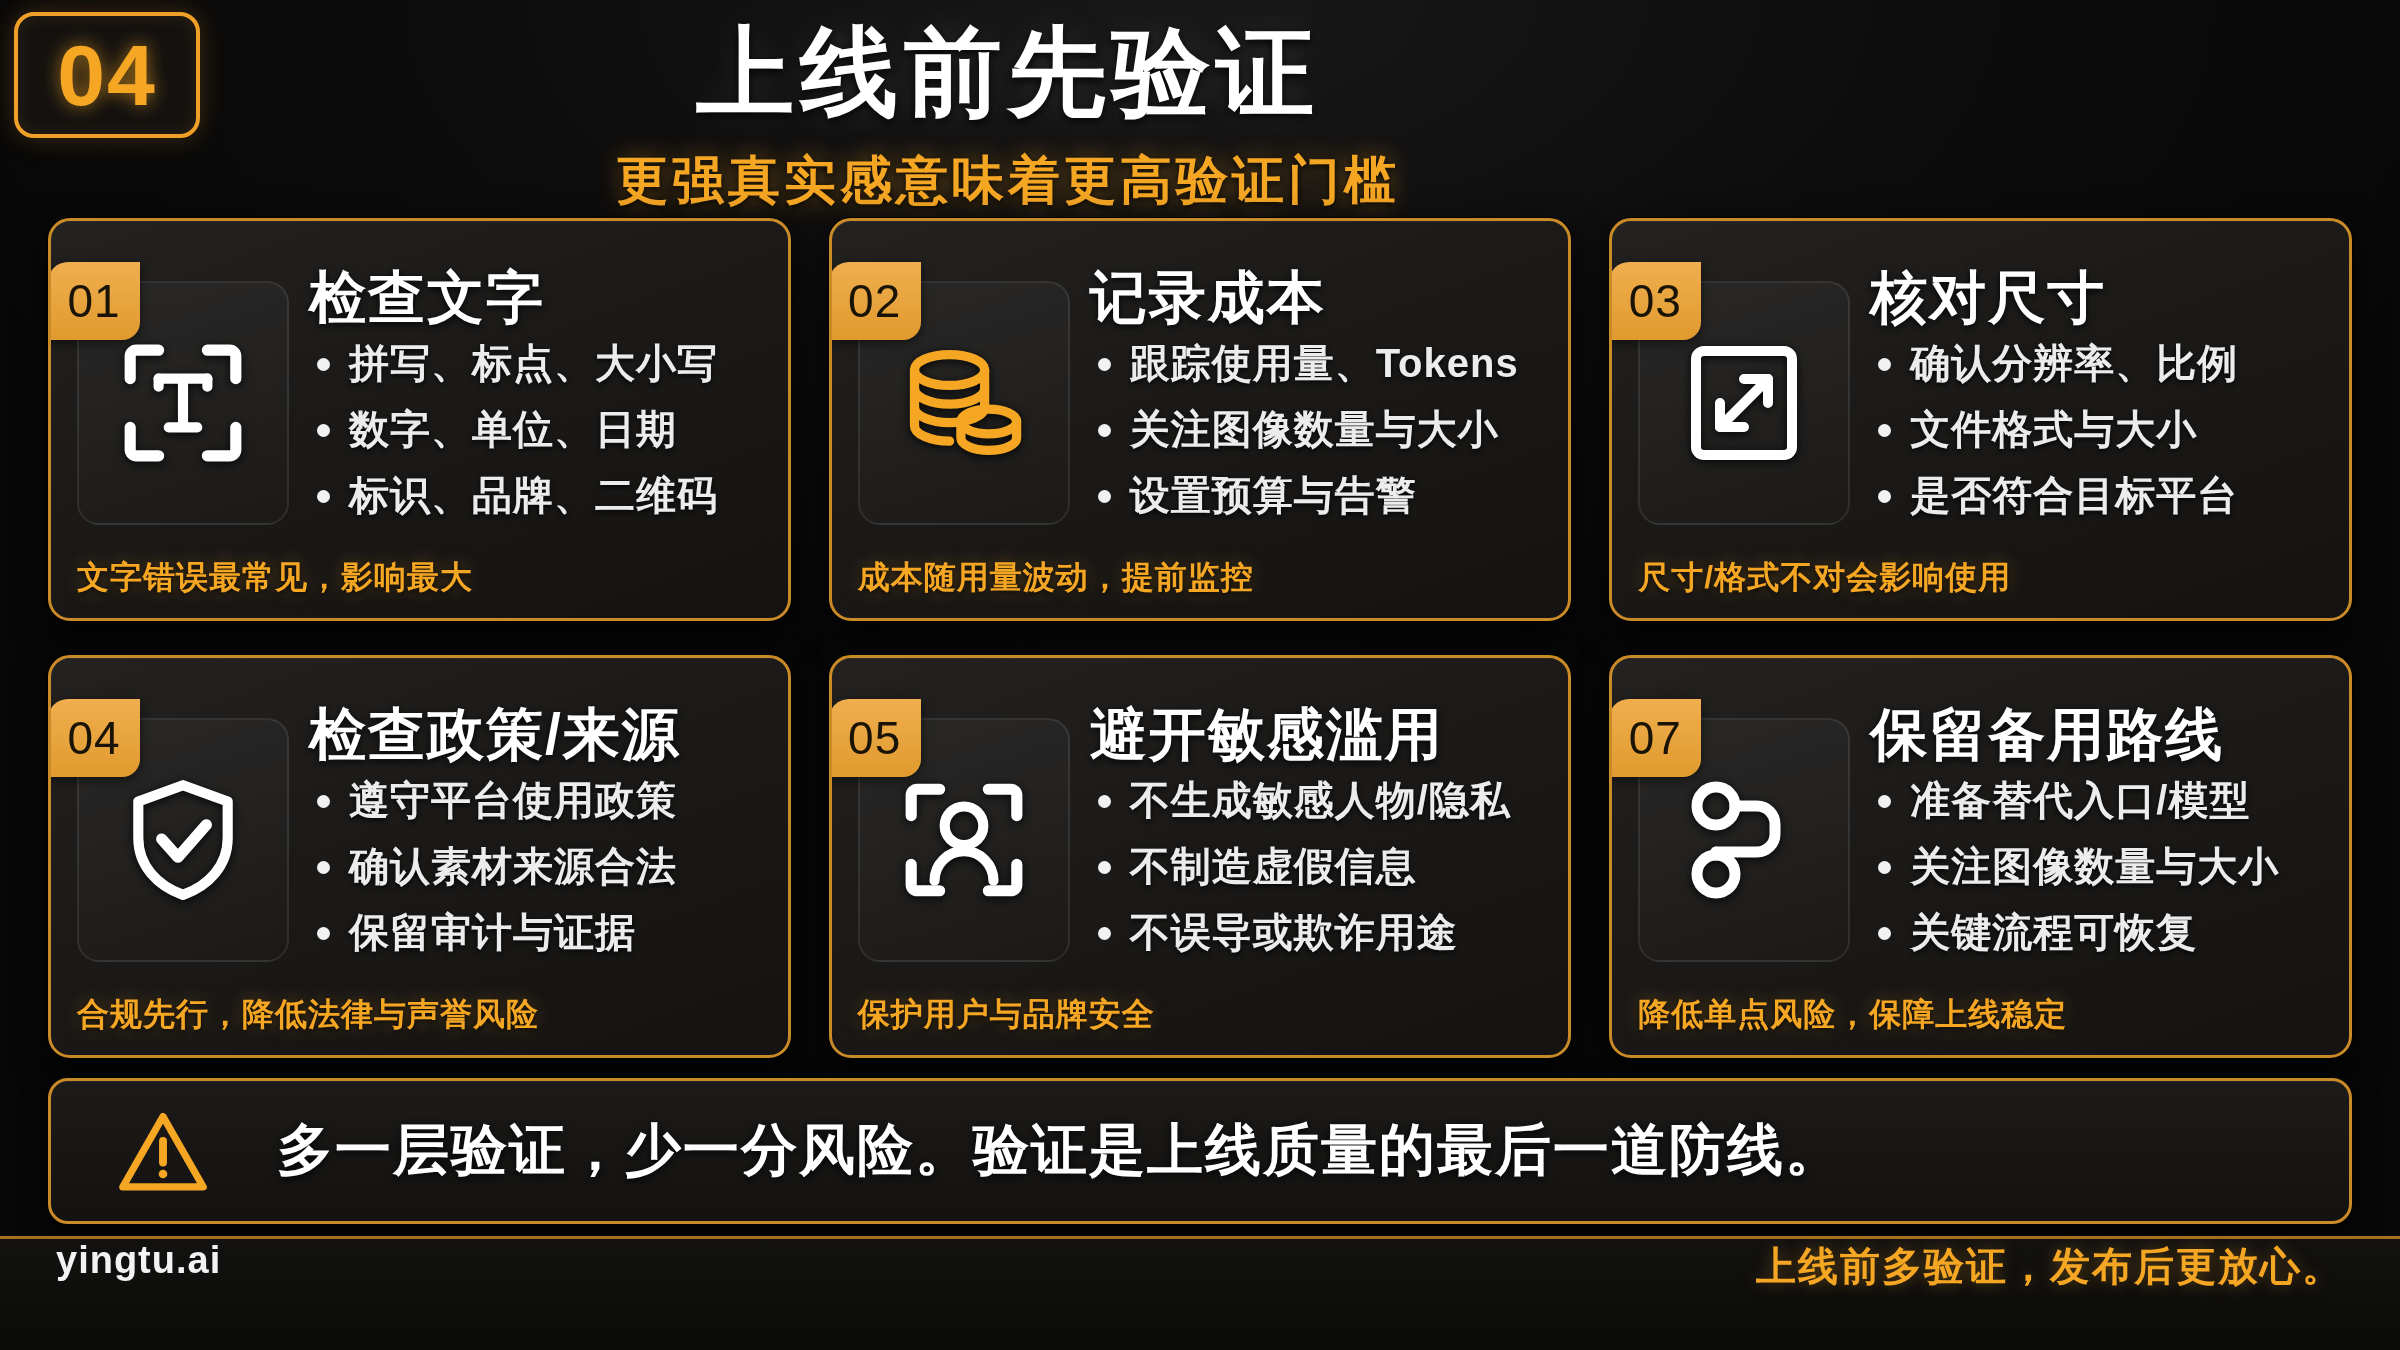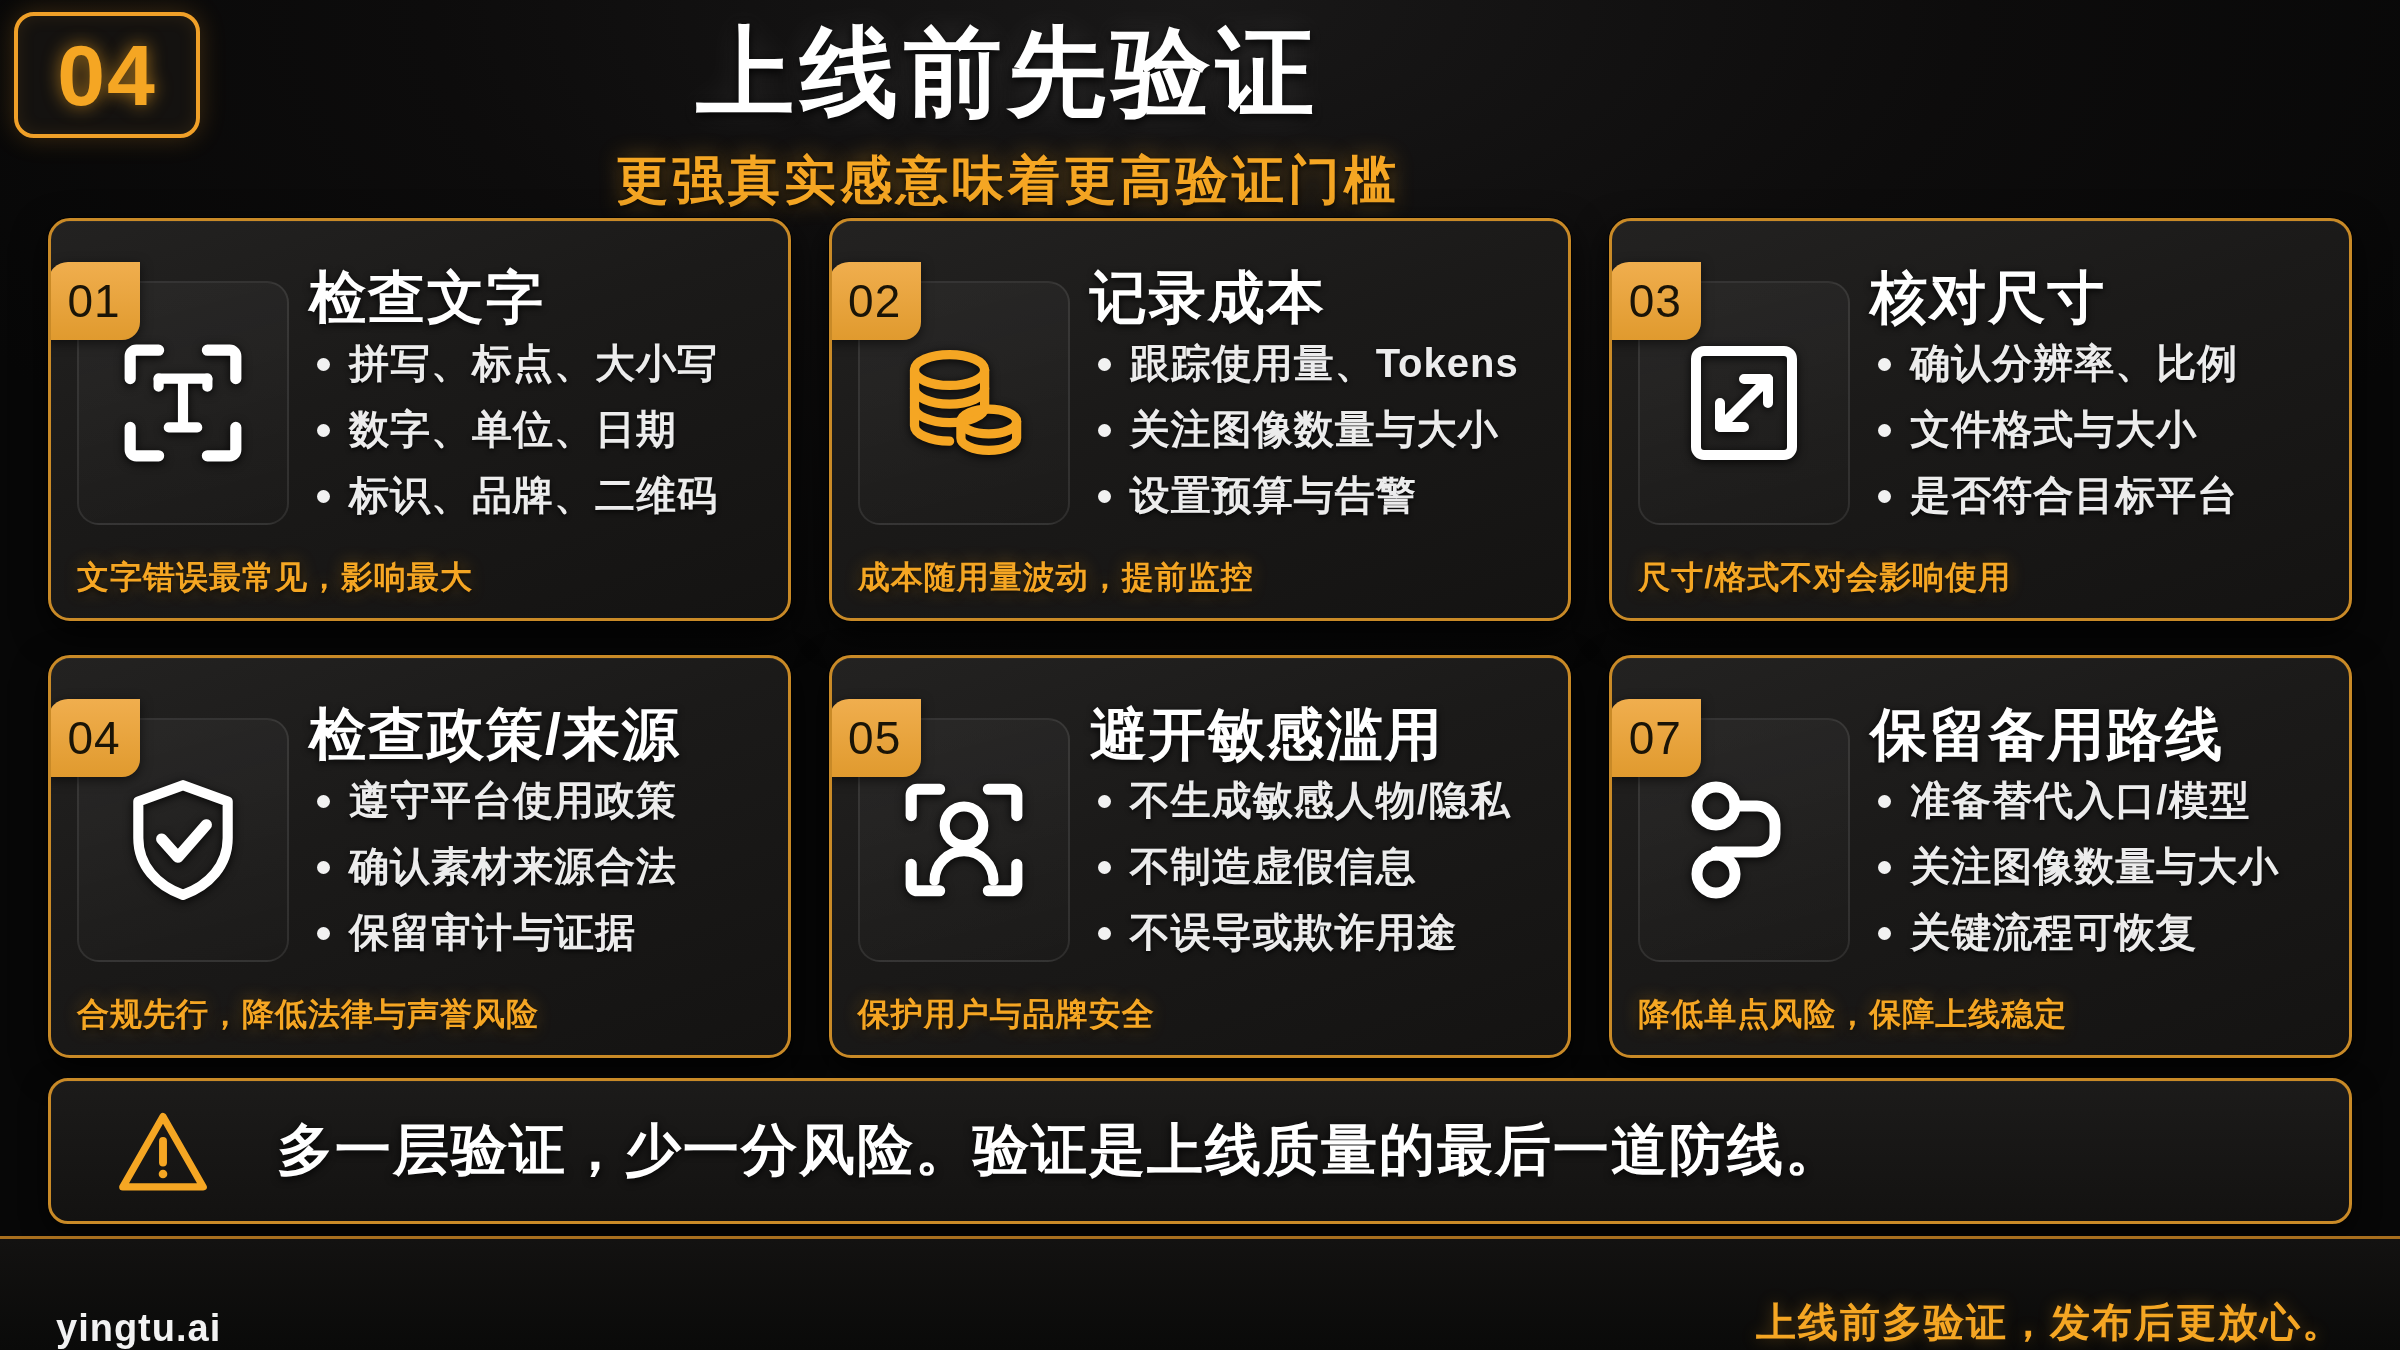--- a/index.html
+++ b/index.html
@@ -116,21 +116,21 @@
   .banner-text {
     font-size:56px; font-weight:700; color:#fff; letter-spacing:2px;
     text-shadow:0 2px 8px rgba(0,0,0,.9);
   }
 
   
   .footer {
     position:absolute; left:0; bottom:0; width:2400px; height:114px;
     border-top:3px solid #A86F1E;
     background:linear-gradient(180deg,#131211 0%, #0a0a09 100%);
-    display:flex; align-items:flex-end; justify-content:space-between;
+    display:flex; align-items:flex-start; justify-content:space-between;
     padding:0 56px;
   }
   .brand { font-size:38px; font-weight:700; color:#f2f2f2; letter-spacing:1px; }
   .footer-tag {
     font-size:40px; font-weight:700; color:#F5A623; letter-spacing:2px;
     text-shadow:0 0 16px rgba(245,166,35,.35);
   }
 </style>
 </head>
 <body>

